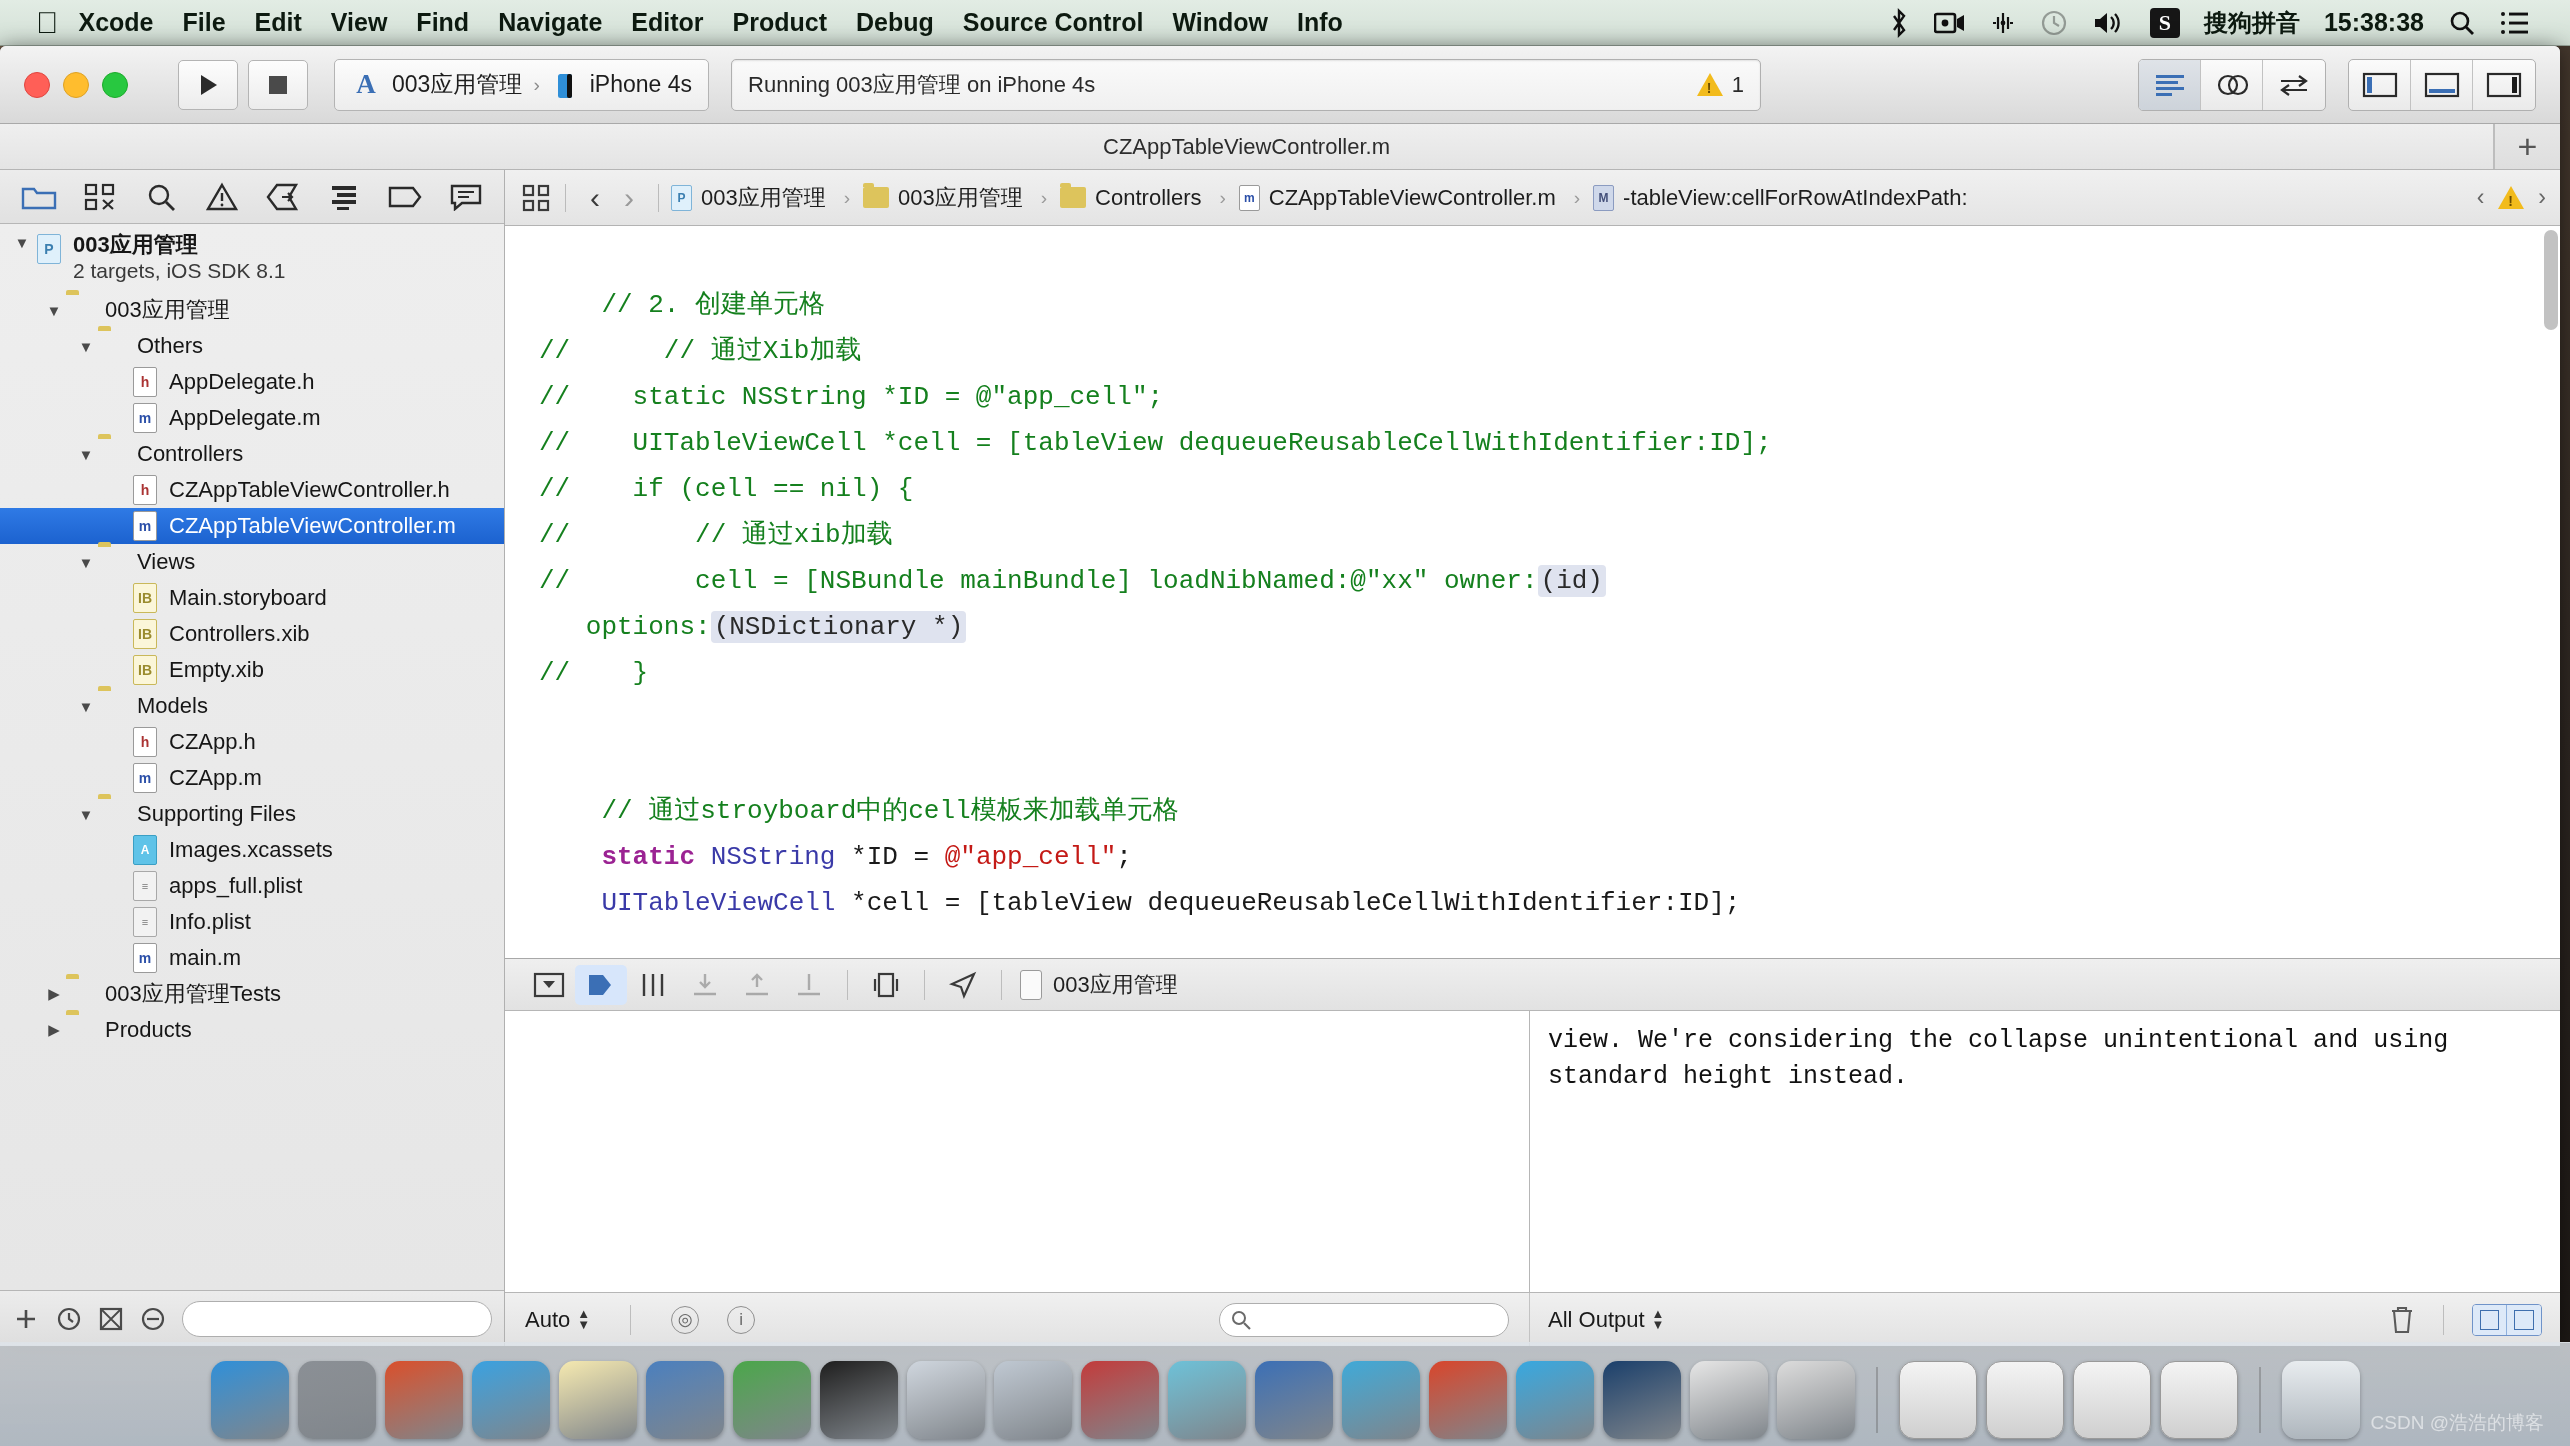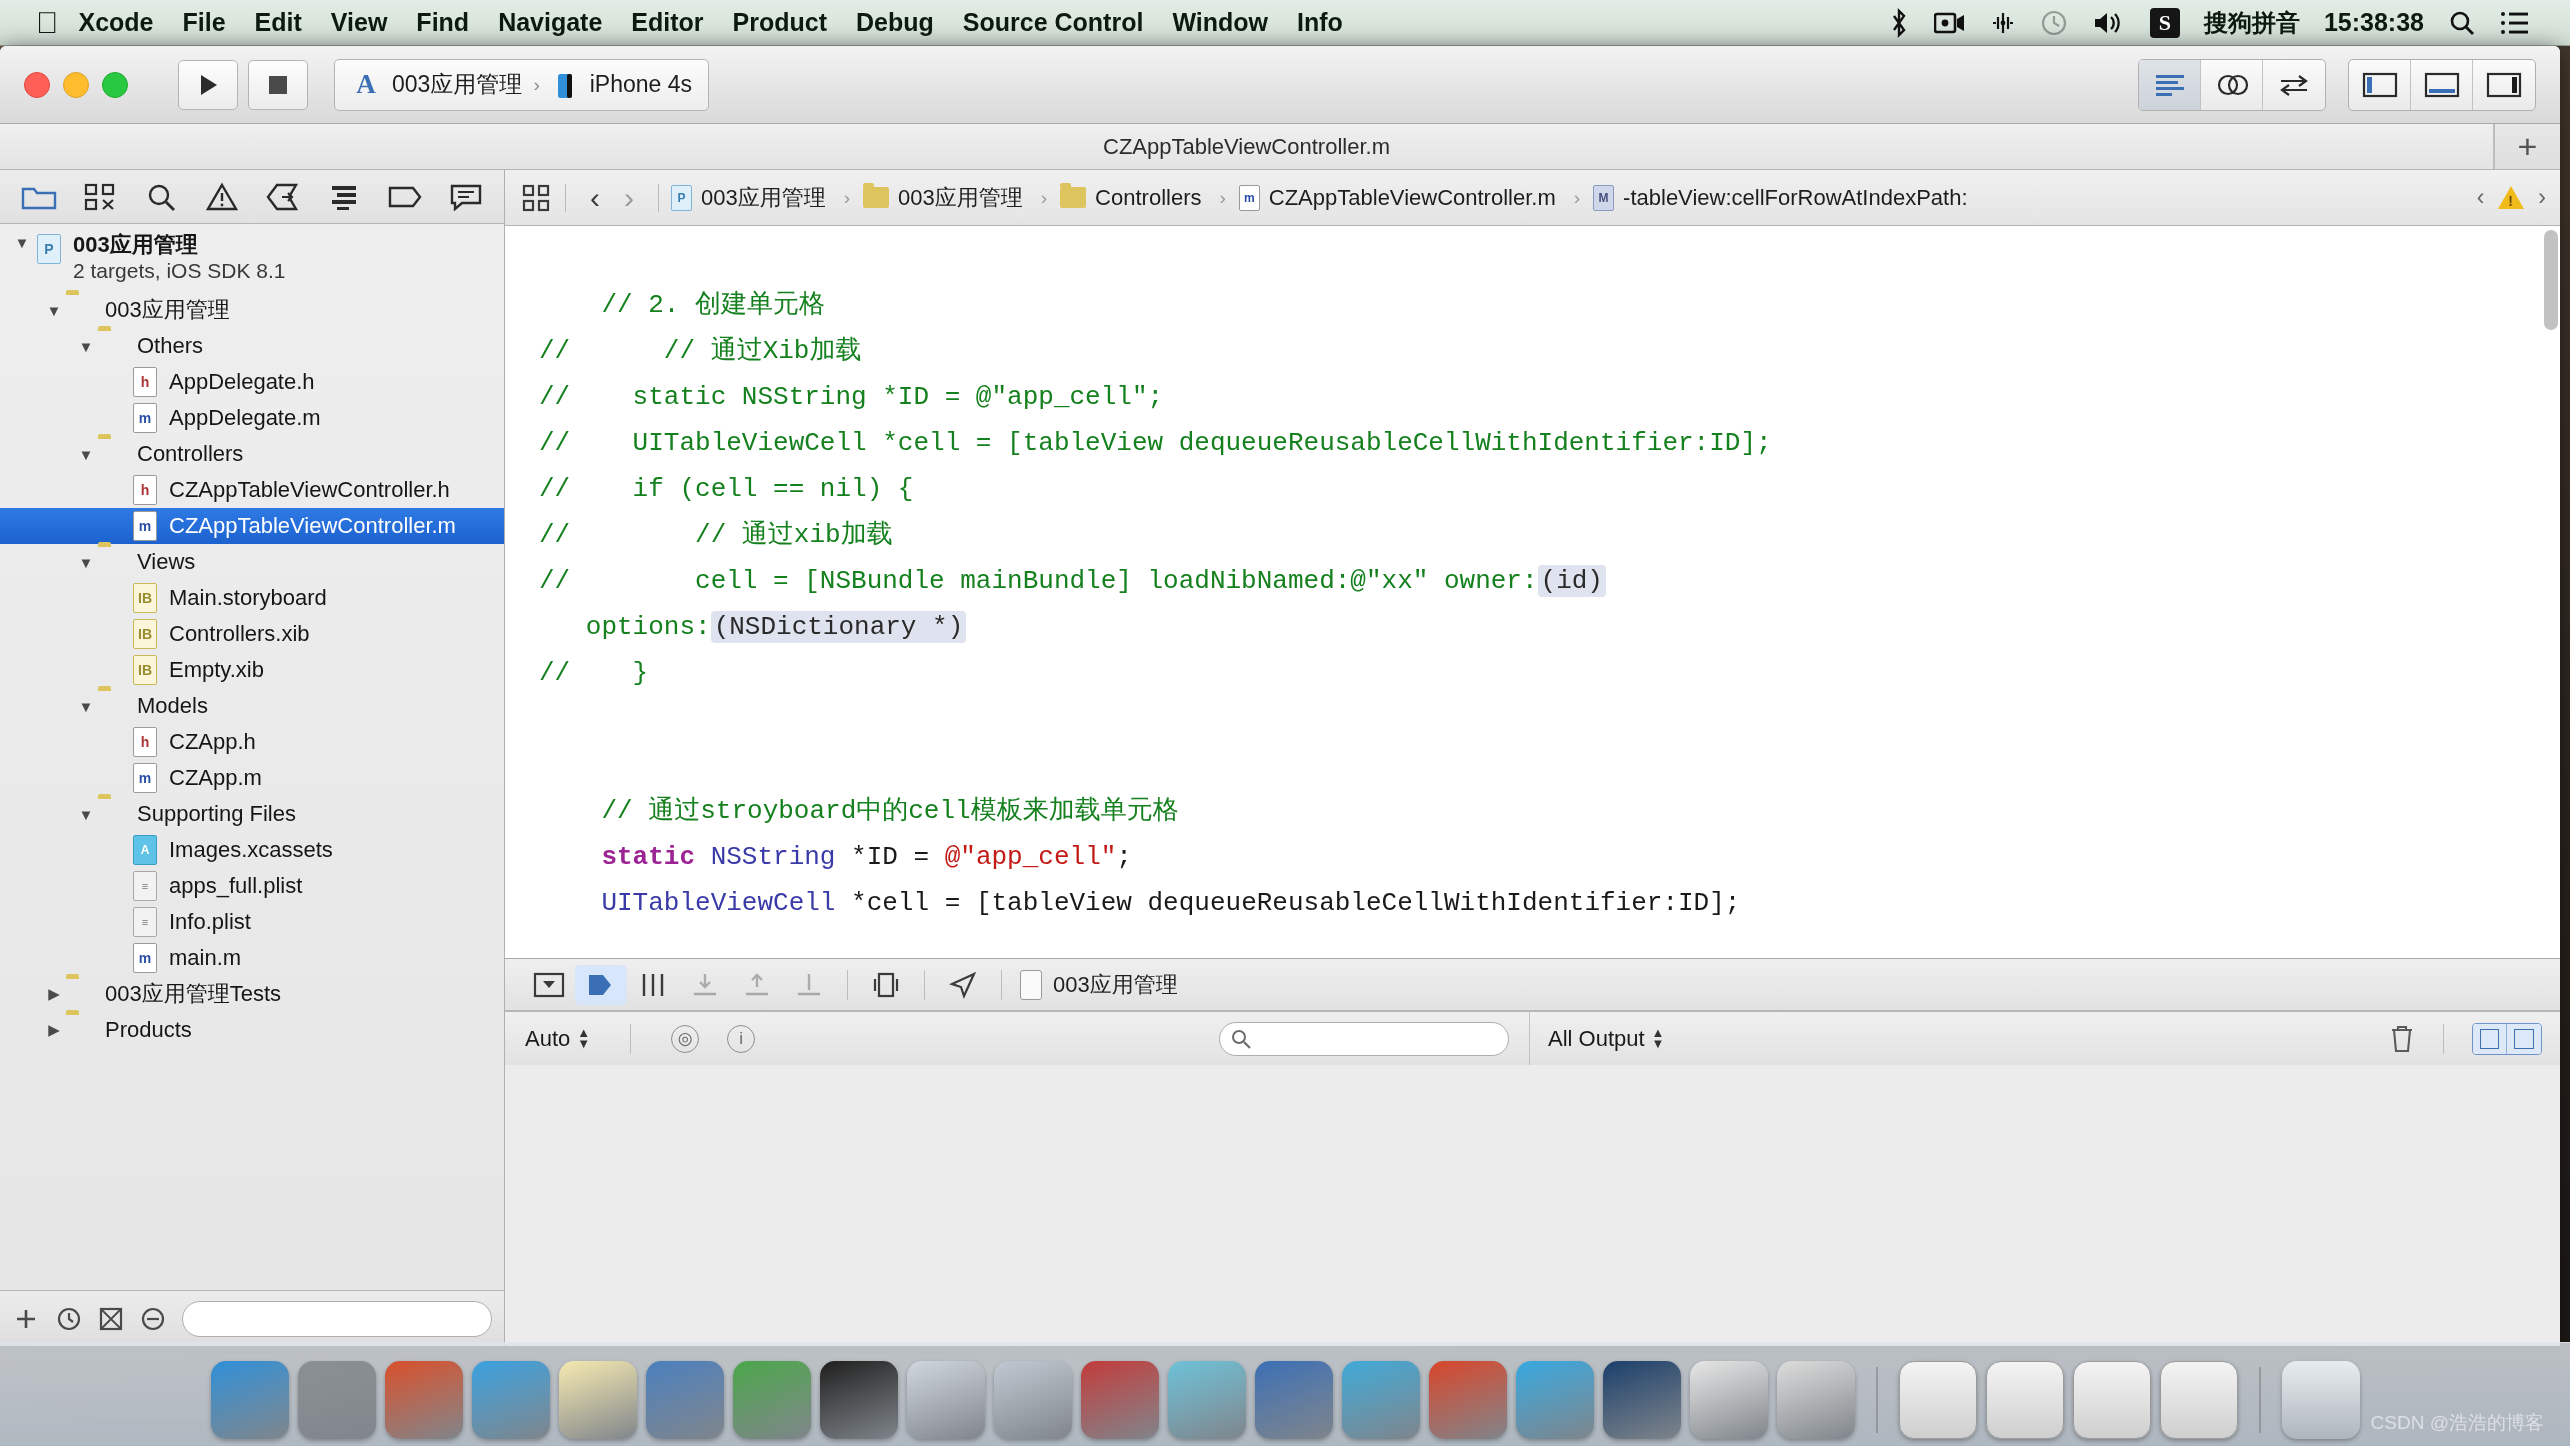--- a/index.html
+++ b/index.html
@@ -363,20 +363,27 @@
         <span class="sep">›</span>
         <span class="dev-ico">
           <svg width="28" height="28" viewBox="0 0 28 28">
               <rect x="7" y="2" width="14" height="24" rx="2.5" fill="#2f8fd8"></rect>
               <rect x="16" y="2" width="5" height="24" rx="2" fill="#111"></rect>
             </svg>
         </span>
         <span>iPhone 4s</span>
       </div>
 
+      <div class="status-field">
+        <span>Running 003应用管理 on iPhone 4s</span>
+        <span class="warn-tail">
+          <span class="tri-warn"></span>
+          <span>1</span>
+        </span>
+      </div>
 
       <div class="tb-right">
         <div class="seg">
           <span class="sb on">
             <svg width="32" height="26" viewBox="0 0 32 26">
                 <g fill="#3b6fb5">
                   <rect x="2" y="3" width="28" height="3"></rect>
                   <rect x="2" y="9" width="22" height="3"></rect>
                   <rect x="2" y="15" width="28" height="3"></rect>
                   <rect x="2" y="21" width="16" height="3"></rect>
@@ -824,20 +831,24 @@
                   <path d="M26 3 L4 13 L13 16 L16 25 Z" fill="none" stroke="#3a3a3a" stroke-width="2.2"></path>
                 </svg>
             </span>
             <span class="ddiv"></span>
             <span class="dbg-proc">
               <span class="proc-ico"></span>
               <span>003应用管理</span>
             </span>
           </div>
 
+          <div class="dbg-panes">
+            <div class="vars"></div>
+            <div class="console">view. We're considering the collapse unintentional and using standard height instead.</div>
+          </div>
 
           <div class="dbg-foot">
             <div class="foot-left">
               <span class="popup">
                 <span>Auto</span>
                 <span class="stepper">
                     <span>▲</span>
                     <span>▼</span>
                   </span>
               </span>

